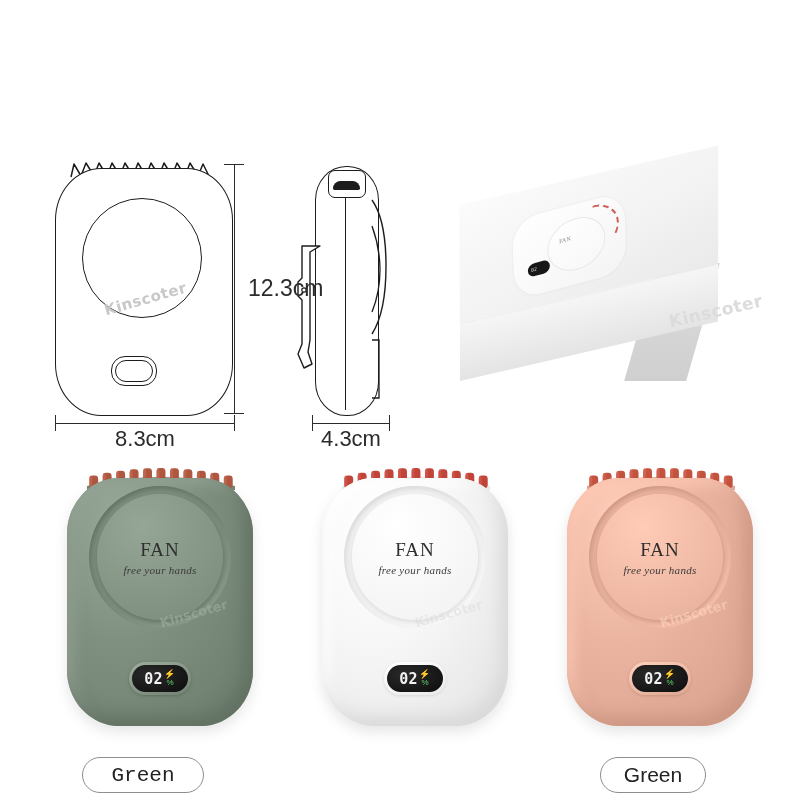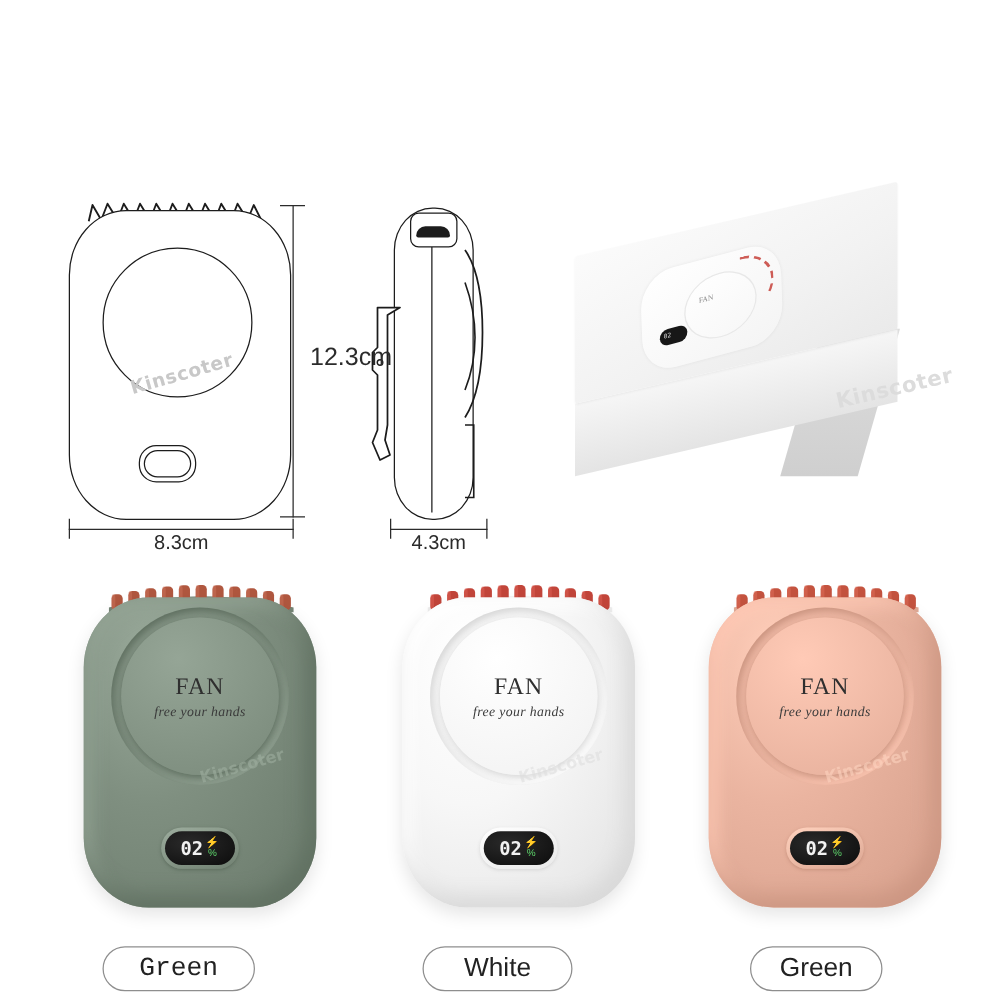--- a/index.html
+++ b/index.html
@@ -70,28 +70,28 @@
   .clip-left{position:absolute;left:-6px;top:86px;width:30px;height:128px;}
   .clip-right{position:absolute;left:68px;top:38px;width:24px;height:142px;}
   .clip-right2{position:absolute;left:70px;top:176px;width:14px;height:70px;}
 
   
   .dim-v{position:absolute;left:222px;top:14px;width:22px;height:250px;}
   .dim-v .bar{position:absolute;left:12px;top:0;bottom:0;border-left:1.3px solid #2b2b2b;}
   .dim-v .cap{position:absolute;left:2px;width:20px;border-top:1.3px solid #2b2b2b;}
   .dim-v .cap.t{top:0;} .dim-v .cap.b{bottom:0;}
   .dim-v-label{
-    position:absolute;left:248px;top:125px;font-size:20px;color:#2b2b2b;
+    position:absolute;left:248px;top:125px;font-size:23px;color:#2b2b2b;
   }
 
   .dim-h{position:absolute;height:16px;}
   .dim-h .bar{position:absolute;left:0;right:0;top:8px;border-top:1.3px solid #2b2b2b;}
   .dim-h .cap{position:absolute;top:0;height:16px;border-left:1.3px solid #2b2b2b;}
   .dim-h .cap.l{left:0;} .dim-h .cap.r{right:0;}
-  .dim-h-label{position:absolute;font-size:16px;color:#2b2b2b;text-align:center;}
+  .dim-h-label{position:absolute;font-size:22px;color:#2b2b2b;text-align:center;}
 
   #dimH1{left:55px;top:265px;width:180px;}
   #dimH1L{left:55px;top:276px;width:180px;}
   #dimH2{left:312px;top:265px;width:78px;}
   #dimH2L{left:300px;top:276px;width:102px;}
 
   .wm{
     position:absolute;color:#c8c8c8;font-size:15px;font-weight:bold;
     transform:rotate(-16deg);letter-spacing:0.5px;
     font-family:"DejaVu Sans", sans-serif;
@@ -443,16 +443,15 @@
             <span class="bolt">⚡</span>
             <span class="pct">%</span>
           </span>
         </div>
       </div>
       <div class="wm-prod" style="color: rgb(255, 214, 194); opacity: 0.55; left: 92px; top: 142px;">Kinscoter</div>
     </div>
   </div>
 
   <div class="pill" id="pillGreen">Green</div>
-  <div class="pill" id="pillWhite">White</div>
   <div class="pill" id="pillPink">Green</div>
 
 </div>
 
 </body></html>

